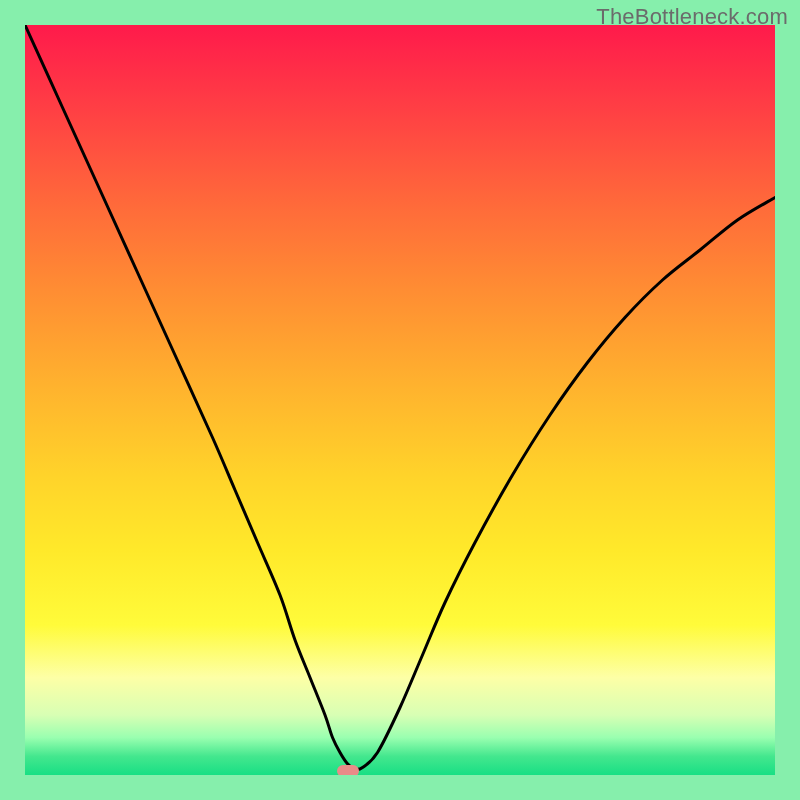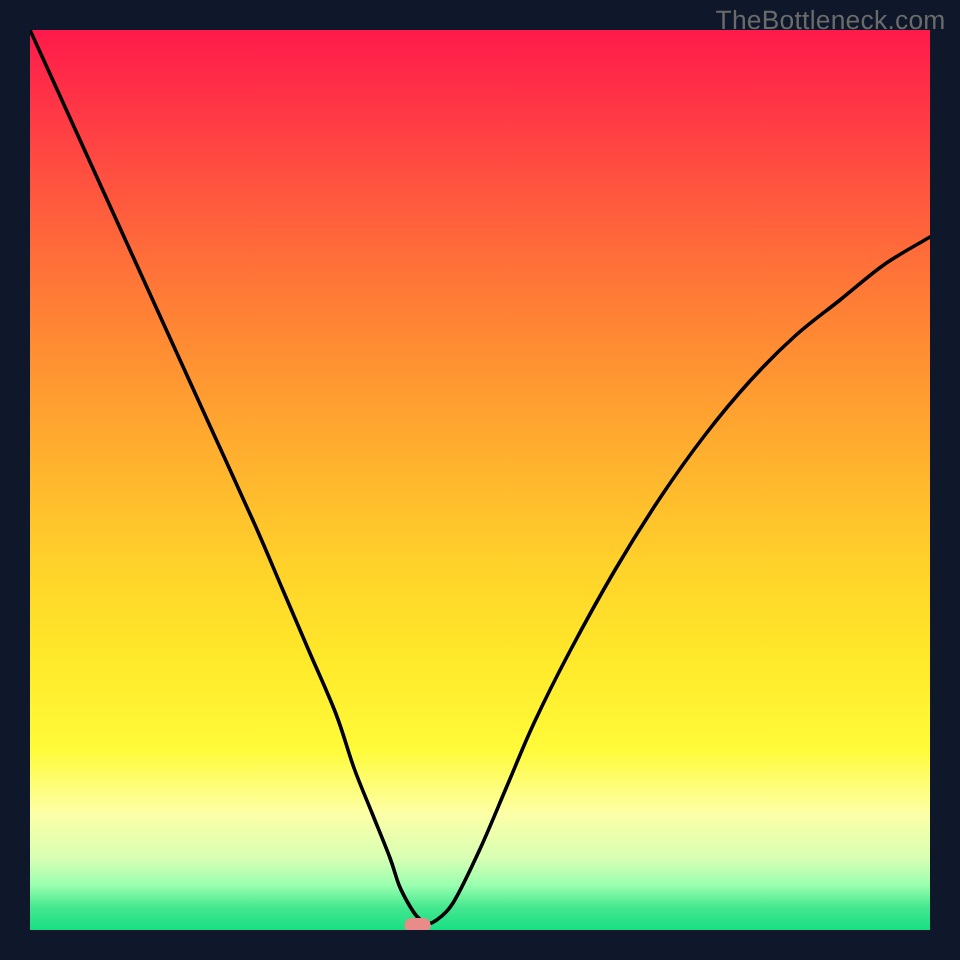--- a/index.html
+++ b/index.html
@@ -10,21 +10,21 @@
     background: #000;
     overflow: hidden;
     font-family: Arial, Helvetica, sans-serif;
   }
   .frame {
     position: absolute;
     left: 0;
     top: 0;
     width: 800px;
     height: 800px;
-    background: #0f172a;
+    background: #86efac;
   }
   .plot-area {
     position: absolute;
     left: 25px;
     top: 25px;
     width: 750px;
     height: 750px;
     overflow: hidden;
   }
   .gradient-bg {

